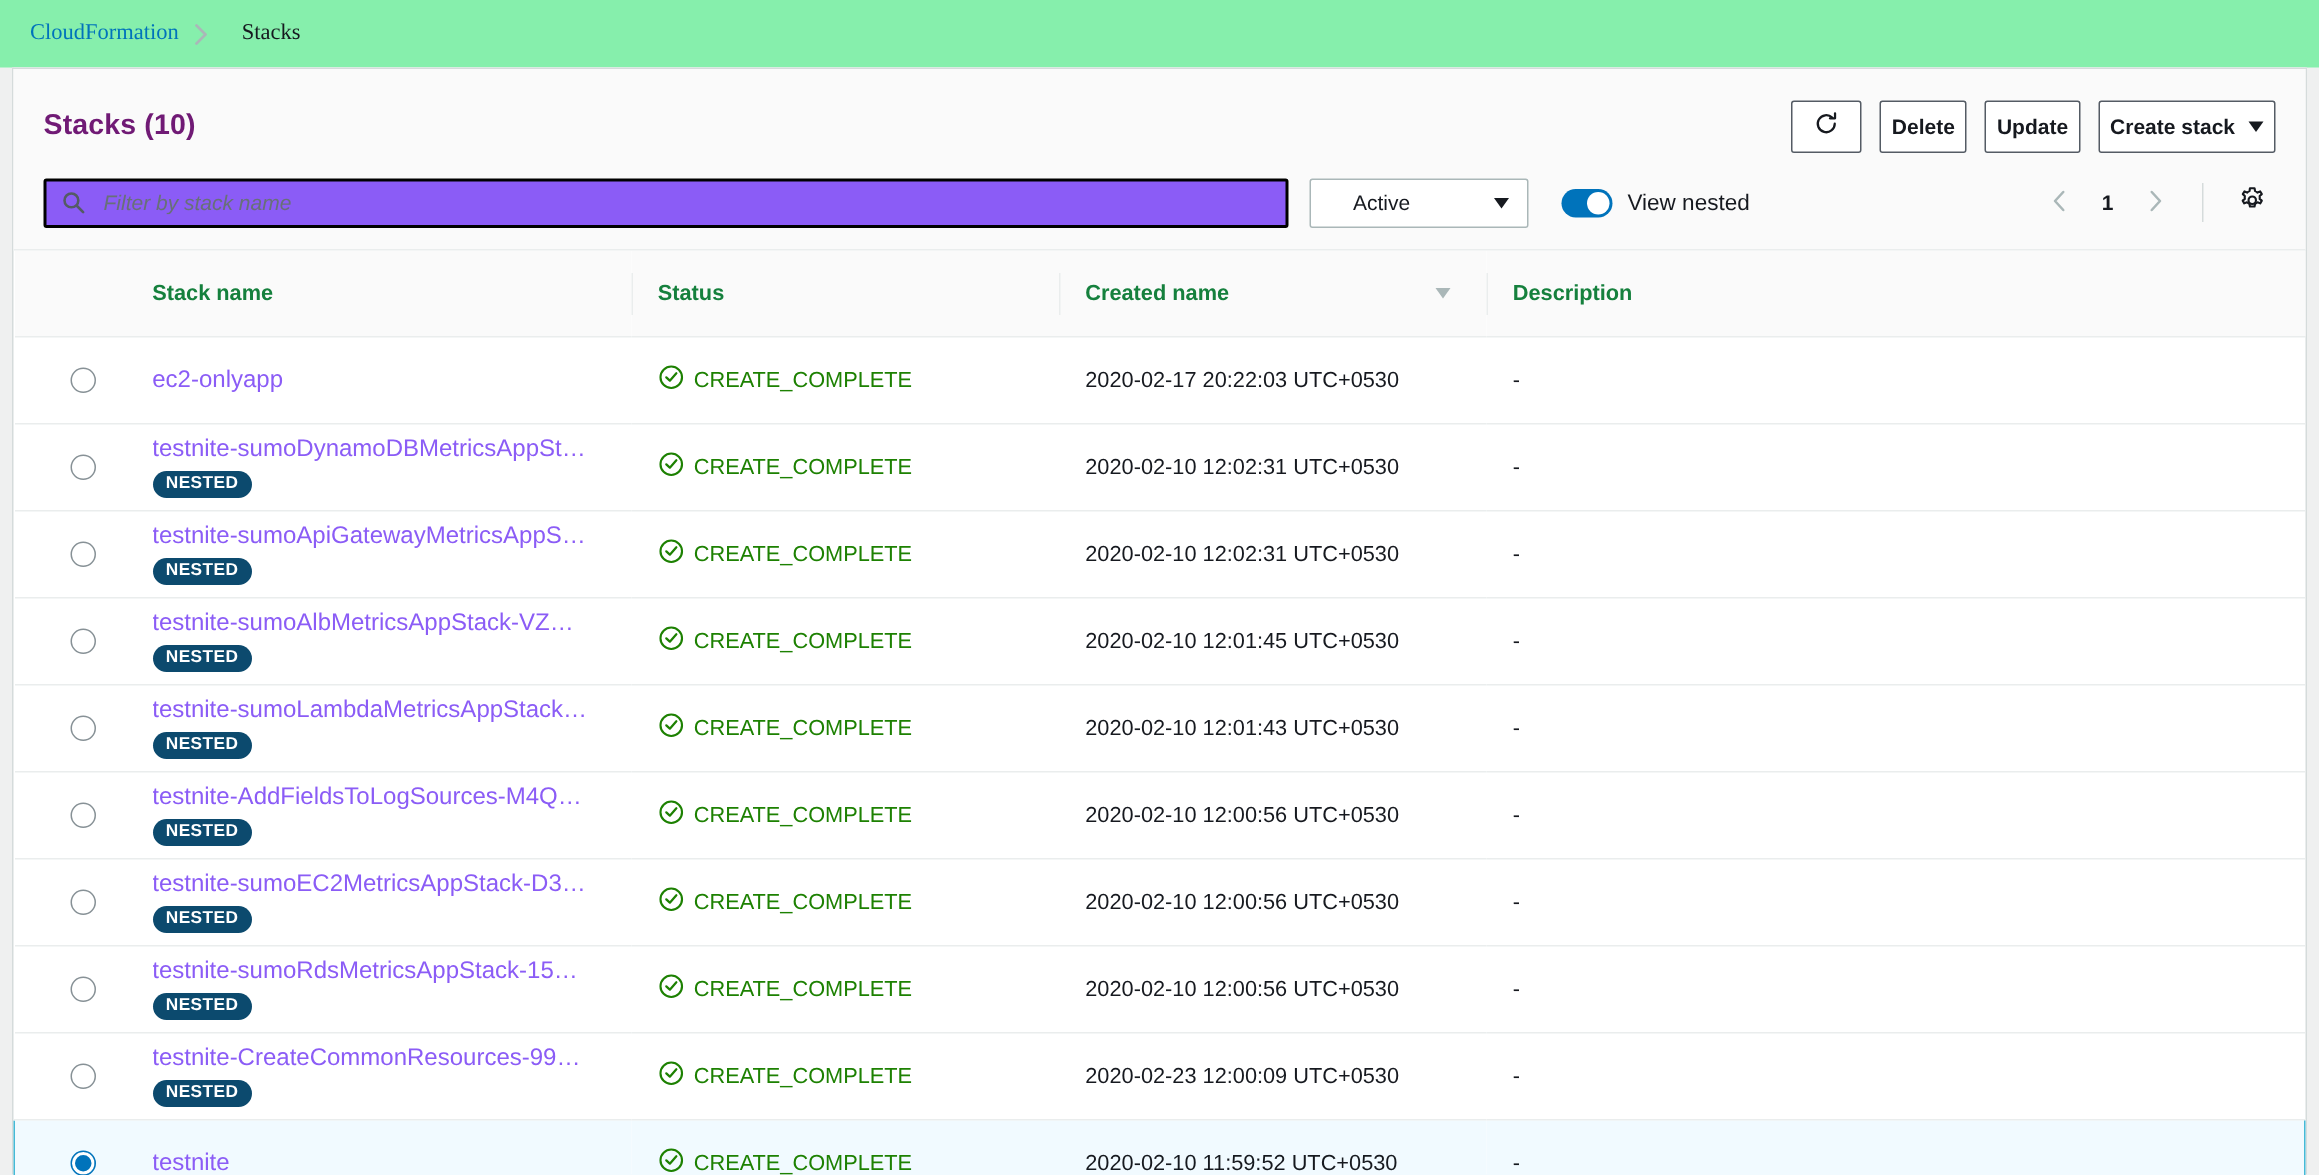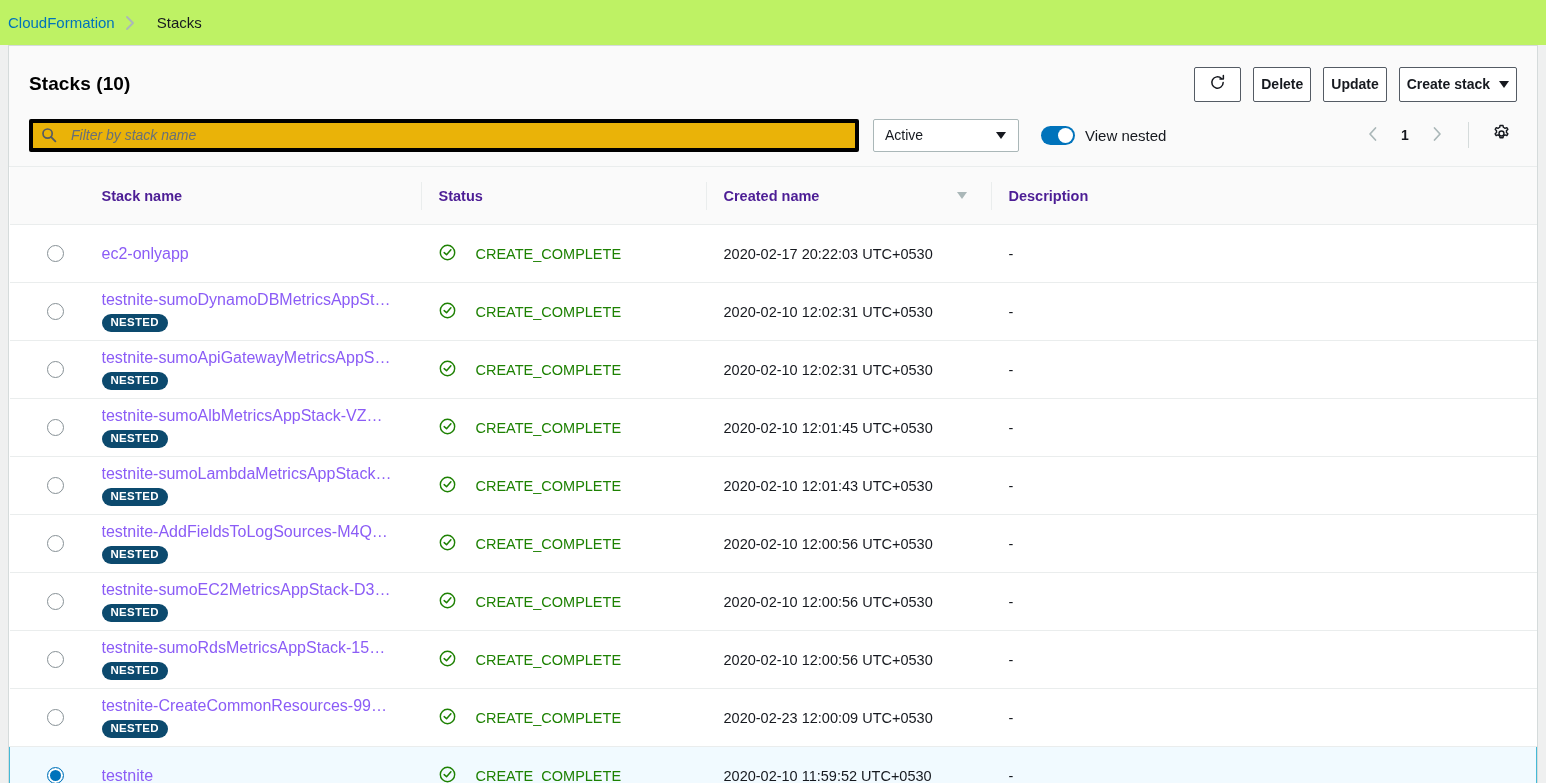--- a/index.html
+++ b/index.html
@@ -8,25 +8,26 @@
     height: 783px;
     overflow: hidden;
     font-family: "Liberation Sans", sans-serif;
     background: #eff0f0;
     color: #16191f;
   }
 
   
   .breadcrumb-bar {
     height: 45px;
-    background: #bef264;
-    display: flex;
-    align-items: center;
-    padding-left: 8px;
+    background: #86efac;
+    display: flex;
+    align-items: center;
+    padding-left: 20px;
     gap: 10px;
+    font-family: Liberation Serif, serif;
   }
   .crumb-link {
     color: #0073bb;
     font-size: 15px;
     text-decoration: none;
     cursor: pointer;
     line-height: 1;
   }
   .crumb-sep {
     color: #aab7b8;
@@ -64,21 +65,21 @@
   }
   .title-row {
     display: flex;
     align-items: center;
     justify-content: space-between;
     height: 40px;
   }
   .panel-title {
     font-size: 19px;
     font-weight: bold;
-    color: #000000;
+    color: #701a75;
     letter-spacing: 0.1px;
   }
   .title-actions {
     display: flex;
     align-items: center;
     gap: 12px;
   }
   .btn {
     background: #ffffff;
     border: 1px solid #545b64;
@@ -112,23 +113,23 @@
     gap: 14px;
   }
   .search-wrap {
     position: relative;
     width: 830px;
     height: 33px;
   }
   .search-input {
     width: 100%;
     height: 100%;
-    border: 4px solid #000000;
+    border: 2px solid #000000;
     border-radius: 2px;
-    background: #eab308;
+    background: #8b5cf6;
     padding: 0 10px 0 38px;
     font-family: "Liberation Sans", sans-serif;
     font-size: 14px;
     color: #16191f;
     outline: none;
   }
   .search-input::placeholder {
     color: #687078;
     font-style: italic;
   }
@@ -140,21 +141,21 @@
   }
   .select-box {
     position: relative;
     width: 146px;
     height: 33px;
     border: 1px solid #aab7b8;
     border-radius: 2px;
     background: #ffffff;
     display: flex;
     align-items: center;
-    padding: 0 11px;
+    padding: 0 28px;
     font-size: 14px;
     color: #16191f;
     cursor: pointer;
   }
   .select-box .caret {
     position: absolute;
     right: 12px;
     border-top-color: #16191f;
   }
   .toggle-group {
@@ -214,21 +215,21 @@
     background: none; border: none;
   }
 
   
   .table { width: 100%; border-collapse: collapse; table-layout: fixed; }
   .table thead th {
     background: #fafafa;
     height: 57px;
     font-size: 14.5px;
     font-weight: bold;
-    color: #4c1d95;
+    color: #15803d;
     text-align: left;
     border-bottom: 1px solid #eaeded;
     padding: 0;
     vertical-align: middle;
     position: relative;
   }
   .th-inner {
     display: flex;
     align-items: center;
     height: 57px;
@@ -297,21 +298,21 @@
     margin-top: 5px;
     background: #0c4a6e;
     color: #ffffff;
     font-size: 11.5px;
     font-weight: bold;
     letter-spacing: 0.3px;
     padding: 3px 9px 4px 9px;
     border-radius: 11px;
     line-height: 1;
   }
-  .status-cell { display: flex; align-items: center; gap: 20px; }
+  .status-cell { display: flex; align-items: center; gap: 7px; }
   .status-text { color: #1d8102; font-size: 14.5px; }
 </style>
 </head>
 <body>
 
 <div class="breadcrumb-bar">
   <a class="crumb-link">CloudFormation</a>
   <span class="crumb-sep">
     <svg width="11" height="14" viewBox="0 0 11 14">
         <path d="M2 1 L8 7 L2 13" fill="none" stroke="#aab7b8" stroke-width="1.8" stroke-linecap="round" stroke-linejoin="round"></path>

